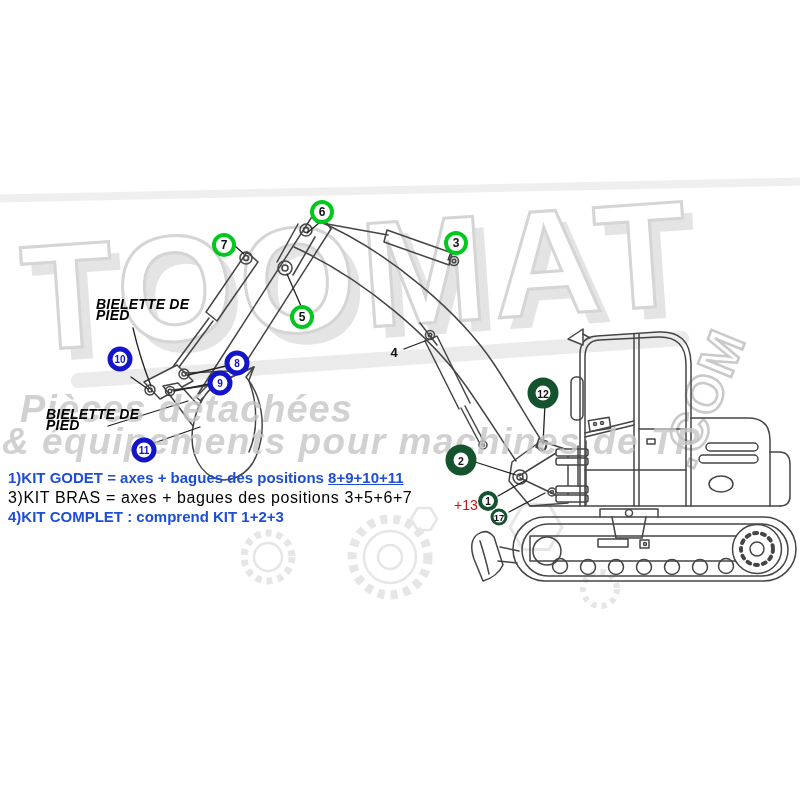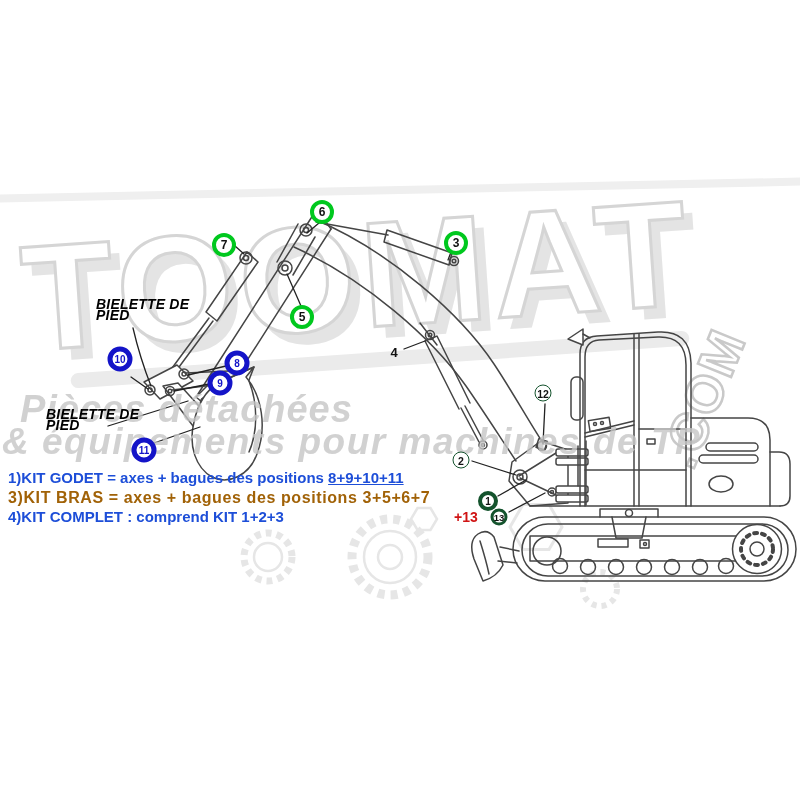--- a/index.html
+++ b/index.html
@@ -33,34 +33,34 @@
   .part-label{position:absolute;z-index:35;color:#000;font-weight:bold;
     font-size:14px;line-height:11px;letter-spacing:0.2px;font-style:italic;}
   .lbl-verin{left:96px;top:299px;}
   .lbl-godet{left:46px;top:409px;}
   
   .marker{position:absolute;transform:translate(-50%,-50%);border-radius:50%;
     background:#fff;display:flex;align-items:center;justify-content:center;
     font-weight:bold;z-index:50;color:#111;}
   .marker.g{width:16px;height:16px;border:4px solid #00c81e;font-size:12px;}
   .marker.b{width:15px;height:15px;border:5px solid #1414c8;color:#1414c8;font-size:10px;}
-  .marker.r{width:15px;height:15px;border:1px solid #14532d;font-size:10.5px;}
+  .marker.r{width:15px;height:15px;border:8px solid #14532d;font-size:10.5px;}
   .marker.r.sm1{width:12px;height:12px;border-width:4px;font-size:10px;}
   .marker.r.sm2{width:11px;height:11px;border-width:3.5px;font-size:9.5px;}
   .marker-plain{position:absolute;transform:translate(-50%,-50%);z-index:50;
     color:#111;font-weight:bold;font-size:13px;}
   
   .kits{position:absolute;left:8px;top:468px;z-index:40;white-space:nowrap;}
   .kit-line{font-weight:bold;font-size:15px;line-height:19.5px;height:19.5px;}
   .kit1{color:#1d4ed8;}
   .kit2{color:#d01414;}
-  .kit3{color:#a16207;font-weight:bold;font-size:16px;letter-spacing:0.6px;}
+  .kit3{color:#000000;font-weight:normal;font-size:16px;letter-spacing:0.6px;}
   .kit4{color:#1d4ed8;}
   .kit1 .pos{text-decoration:underline;}
-  .plus13{position:absolute;left:446px;top:41px;color:#d01414;font-weight:bold;
+  .plus13{position:absolute;left:446px;top:29px;color:#d01414;font-weight:normal;
     font-size:14px;letter-spacing:0;}
 </style>
 </head>
 <body>
 
 <div class="wm-streak-top"></div>
 <div class="wm-underbar"></div>
 <div class="wm-brand">TOOMAT</div>
 <div class="wm-com">.COM</div>
 
@@ -246,21 +246,21 @@
 <div class="marker g" style="left:224px;top:245px;">7</div>
 <div class="marker g" style="left:456px;top:243px;">3</div>
 <div class="marker g" style="left:302px;top:317px;">5</div>
 <div class="marker b" style="left:237px;top:363px;">8</div>
 <div class="marker b" style="left:220px;top:383px;">9</div>
 <div class="marker b" style="left:120px;top:359px;">10</div>
 <div class="marker b" style="left:144px;top:450px;">11</div>
 <div class="marker r" style="left:543px;top:393px;">12</div>
 <div class="marker r" style="left:461px;top:460px;">2</div>
 <div class="marker r sm1" style="left:488px;top:501px;">1</div>
-<div class="marker r sm2" style="left:499px;top:517px;">13</div>
+<div class="marker r sm2" style="left:499px;top:517px;">17</div>
 <div class="marker-plain" style="left:394px;top:352px;">4</div>
 
 <div class="kits">
   <div class="kit-line kit1"><span>1)</span><span>KIT GODET = axes + bagues des positions </span><span class="pos">8+9+10+11</span></div>
   <div class="kit-line kit3"><span>3)</span><span>KIT BRAS = axes + bagues des positions 3+5+6+7</span></div>
   <div class="kit-line kit4"><span>4)</span><span>KIT COMPLET : comprend KIT 1+2+3</span></div>
   <span class="plus13">+13</span>
 </div>
 
 </body></html>

